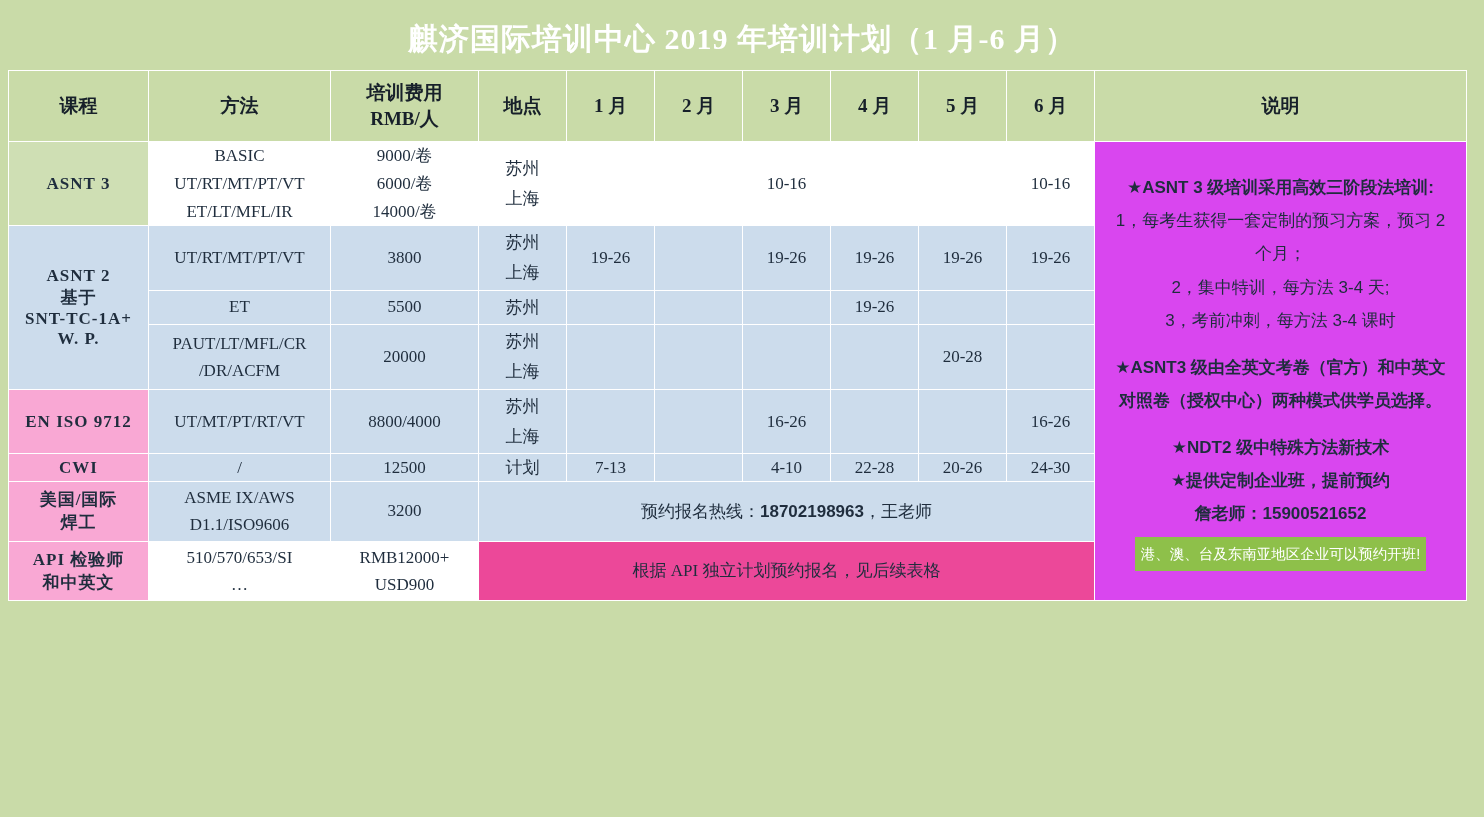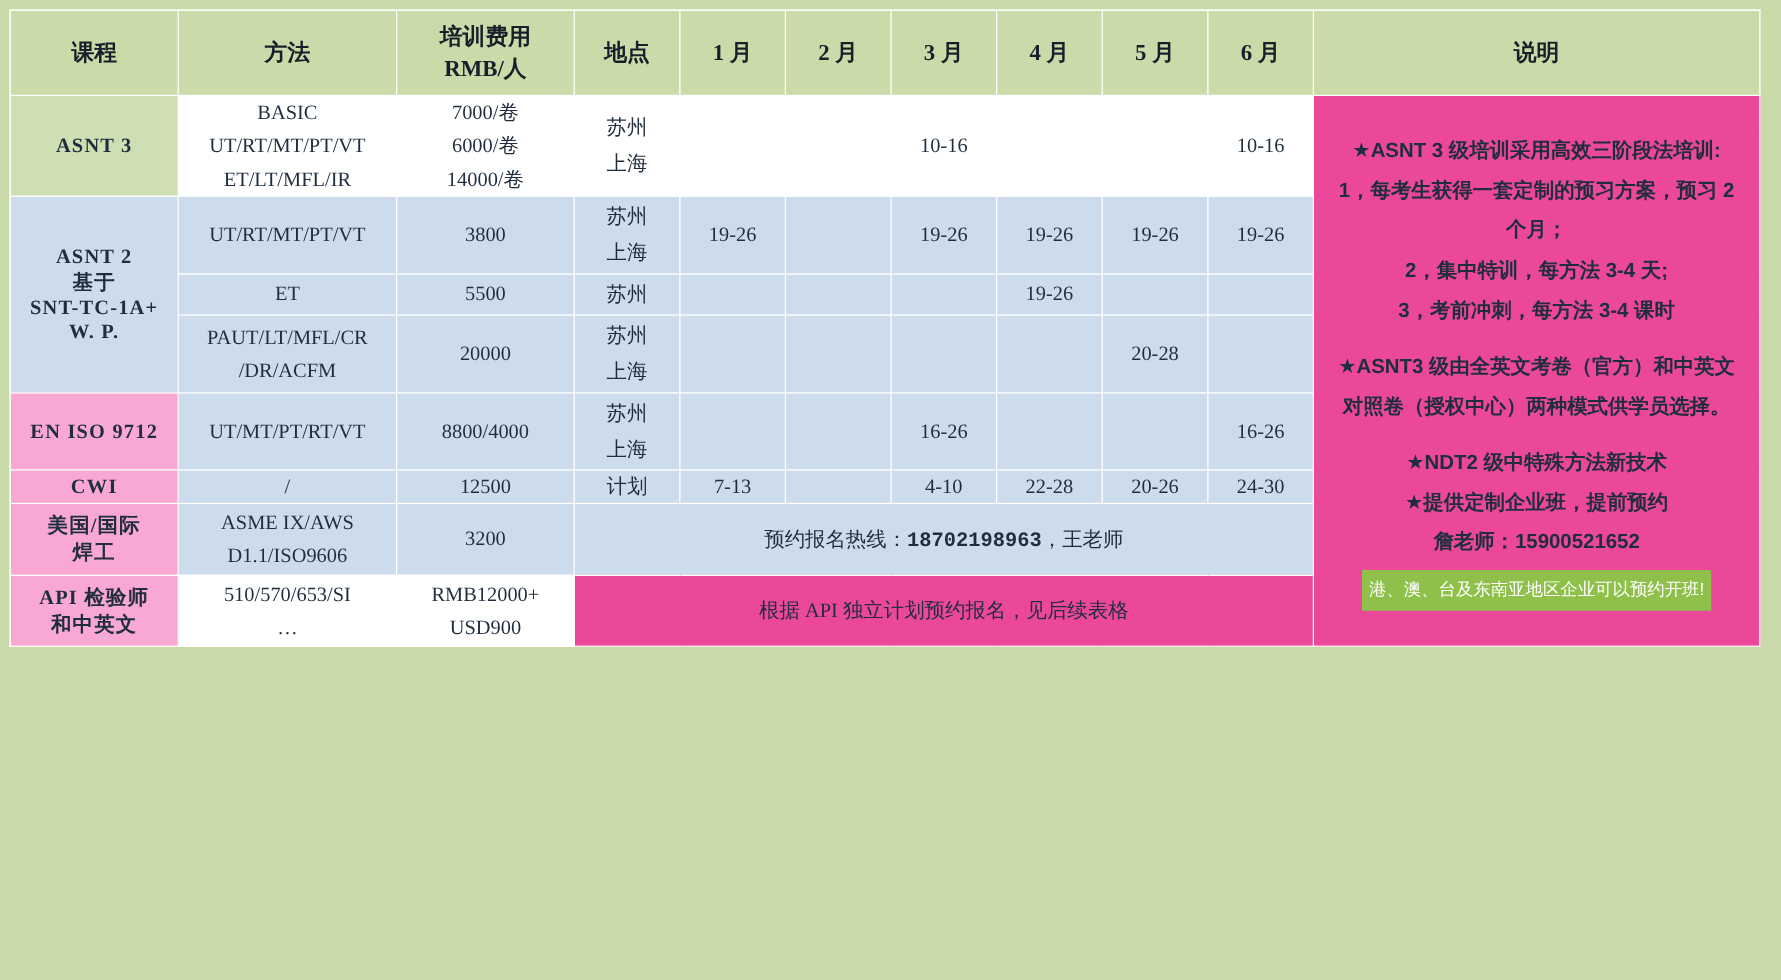--- a/index.html
+++ b/index.html
@@ -78,62 +78,65 @@
   td.bluegreen {
     background: #f9a8d4;
   }
   td.white {
     background: #ffffff;
   }
   td.course.en {
     font-size: 17px;
   }
   td.note {
-    background: #ec4899;
+    background: #d946ef;
     text-align: left;
     vertical-align: top;
     padding: 8px 10px;
     font-size: 16px;
     line-height: 1.95;
     font-family: "Liberation Sans", "DejaVu Sans", sans-serif;
   }
   .note-block { font-weight: bold; }
-  .note-sub { font-weight: bold; }
+  .note-sub { font-weight: normal; }
   .note-gap { height: 14px; }
   .highlight {
     display: inline-block;
     background: #8ec04a;
     color: #ffffff;
     font-weight: normal;
     font-size: 14.5px;
     padding: 3px 6px;
     margin-top: 6px;
   }
   td.hotline {
     background: #ccdcec;
     font-size: 18px;
     font-family: "Liberation Sans", "DejaVu Sans", sans-serif;
   }
-  td.hotline b { font-weight: bold; font-family: Liberation Mono, monospace; }
+  td.hotline b { font-weight: bold; }
   td.apiline {
     background: #ec4899;
     font-size: 18px;
   }
   td.month {
     font-family: "Liberation Serif", serif;
     font-size: 17px;
   }
   .place { line-height: 1.75; font-size: 17px; }
   .two-line { line-height: 1.6; }
 </style>
 </head>
 <body>
 
 <div id="page">
 
+  <div class="title-bar">
+    <span>麒济国际培训中心 2019 年培训计划（1 月-6 月）</span>
+  </div>
 
   <table class="plan">
     <colgroup>
       <col class="c-course">
       <col class="c-method">
       <col class="c-fee">
       <col class="c-place">
       <col class="c-month">
       <col class="c-month">
       <col class="c-month">
@@ -157,21 +160,21 @@
       <th>3 月</th>
       <th>4 月</th>
       <th>5 月</th>
       <th>6 月</th>
       <th class="note-head">说明</th>
     </tr>
 
     <tr>
       <td class="course" rowspan="3">ASNT 3</td>
       <td class="white">BASIC</td>
-      <td class="white">7000/卷</td>
+      <td class="white">9000/卷</td>
       <td class="white place" rowspan="3">
         <div>苏州</div>
         <div>上海</div>
       </td>
       <td class="white month" rowspan="3"></td>
       <td class="white month" rowspan="3"></td>
       <td class="white month" rowspan="3">10-16</td>
       <td class="white month" rowspan="3"></td>
       <td class="white month" rowspan="3"></td>
       <td class="white month" rowspan="3">10-16</td>

